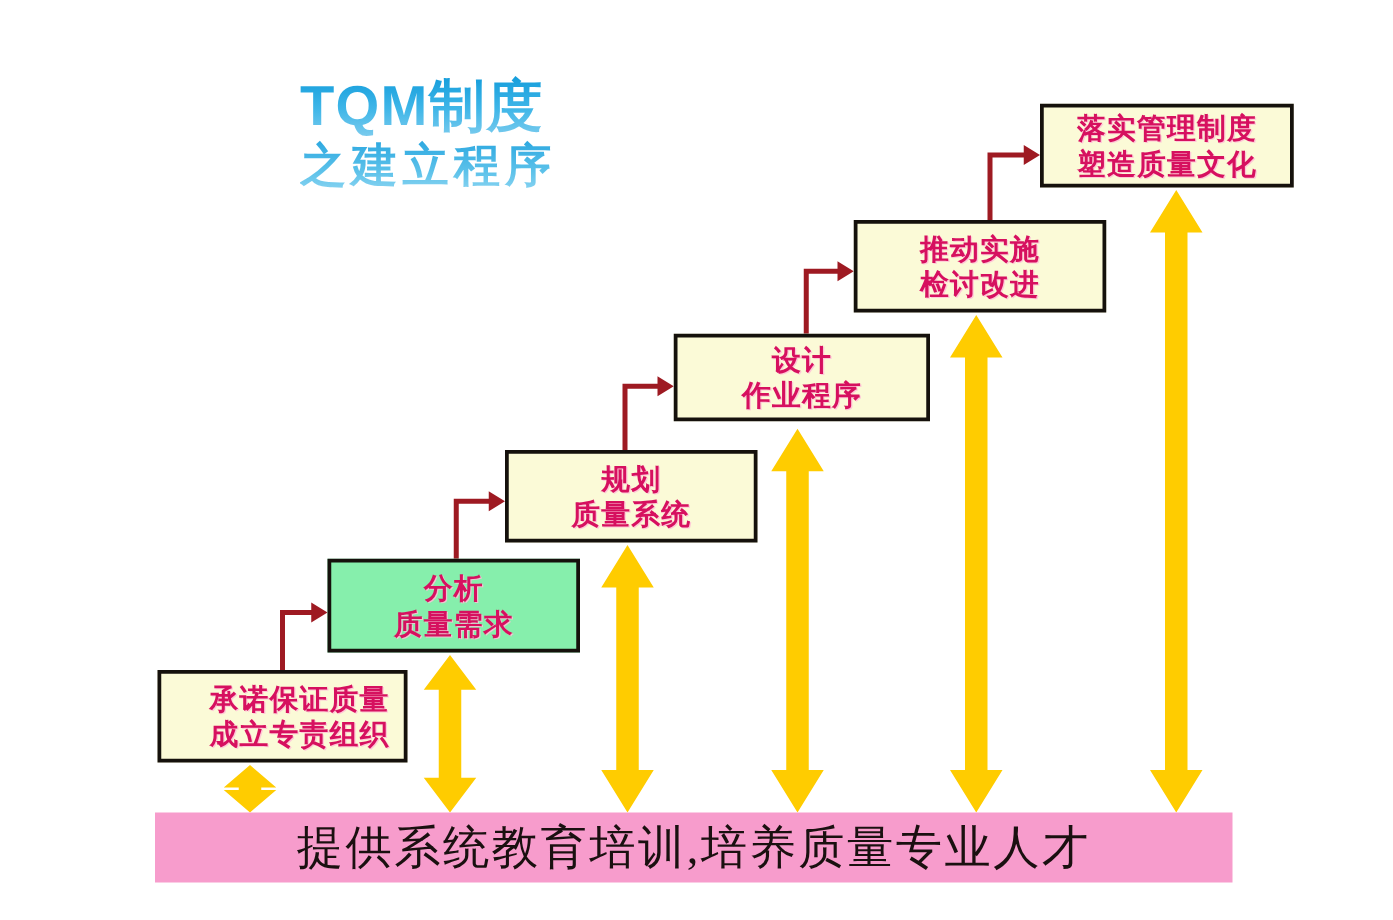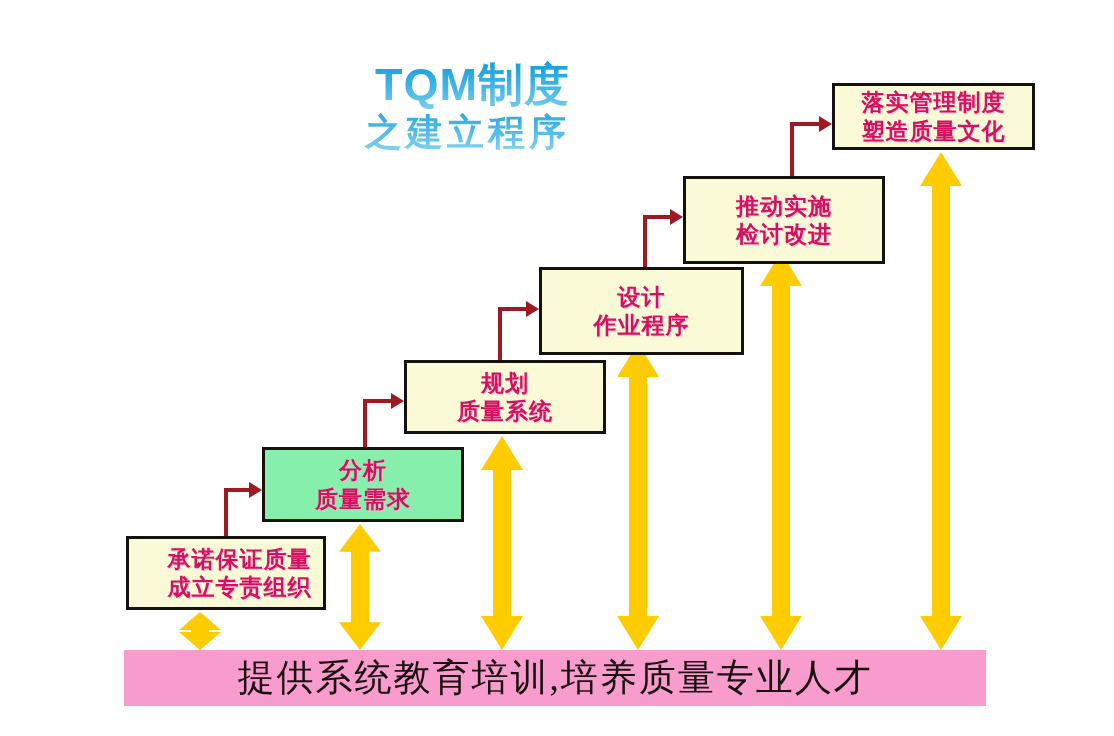--- a/index.html
+++ b/index.html
@@ -25,21 +25,21 @@
     width: 1114px;
     height: 736px;
     pointer-events: none;
   }
   
   .title-block {
     position: absolute;
     left: 240px;
     top: 58px;
     width: 330px;
-    text-align: right;
+    text-align: left;
     line-height: 1.18;
     letter-spacing: 1px;
     font-weight: bold;
     font-size: 45px;
     color: #19a3de;
   }
   .title-line1 {
     display: block;
     background: linear-gradient(180deg, #0f9ada 0%, #3fb6e8 55%, #7fcdee 100%);
     -webkit-background-clip: text;
@@ -143,25 +143,25 @@
         <span class="ln">成立专责组织</span>
       </div>
       <div class="step-box" style="left: 262px; top: 447px; width: 202px; height: 75px; background: #86efac; border-color: rgb(21, 17, 12); color: rgb(214, 16, 95);">
         <span class="ln">分析</span>
         <span class="ln">质量需求</span>
       </div>
       <div class="step-box" style="left: 404px; top: 360px; width: 202px; height: 74px; background: rgb(251, 250, 215); border-color: rgb(21, 17, 12); color: rgb(214, 16, 95);">
         <span class="ln">规划</span>
         <span class="ln">质量系统</span>
       </div>
-      <div class="step-box" style="left: 539px; top: 267px; width: 205px; height: 88px; background: rgb(251, 250, 215); border-color: rgb(21, 17, 12); color: rgb(214, 16, 95);">
+      <div class="step-box" style="left: 539px; top: 267px; width: 205px; height: 70px; background: rgb(251, 250, 215); border-color: rgb(21, 17, 12); color: rgb(214, 16, 95);">
         <span class="ln">设计</span>
         <span class="ln">作业程序</span>
       </div>
-      <div class="step-box" style="left: 683px; top: 176px; width: 202px; height: 88px; background: rgb(251, 250, 215); border-color: rgb(21, 17, 12); color: rgb(214, 16, 95); justify-content: center;">
+      <div class="step-box" style="left: 683px; top: 176px; width: 202px; height: 74px; background: rgb(251, 250, 215); border-color: rgb(21, 17, 12); color: rgb(214, 16, 95); justify-content: center;">
         <span class="ln">推动实施</span>
         <span class="ln">检讨改进</span>
       </div>
       <div class="step-box" style="left: 832px; top: 83px; width: 203px; height: 67px; background: rgb(251, 250, 215); border-color: rgb(21, 17, 12); color: rgb(214, 16, 95);">
         <span class="ln">落实管理制度</span>
         <span class="ln">塑造质量文化</span>
       </div>
     </div>
 
   <div class="base-bar">

